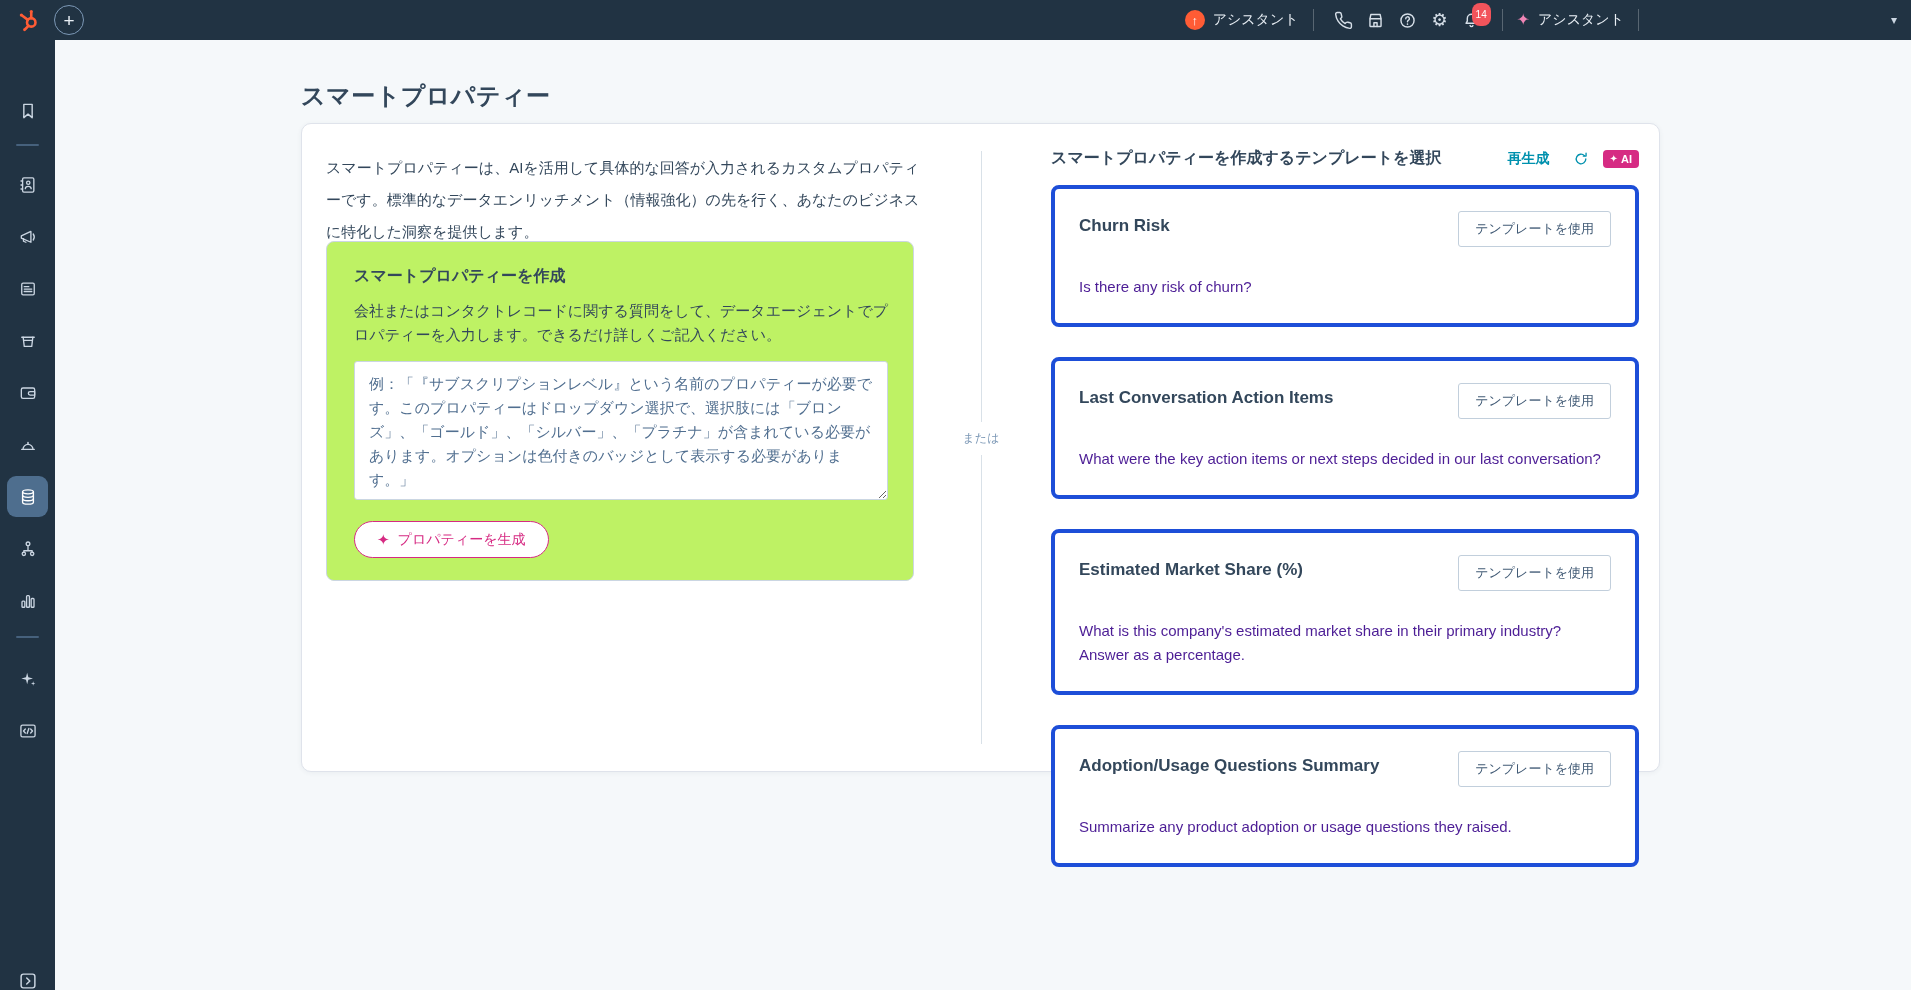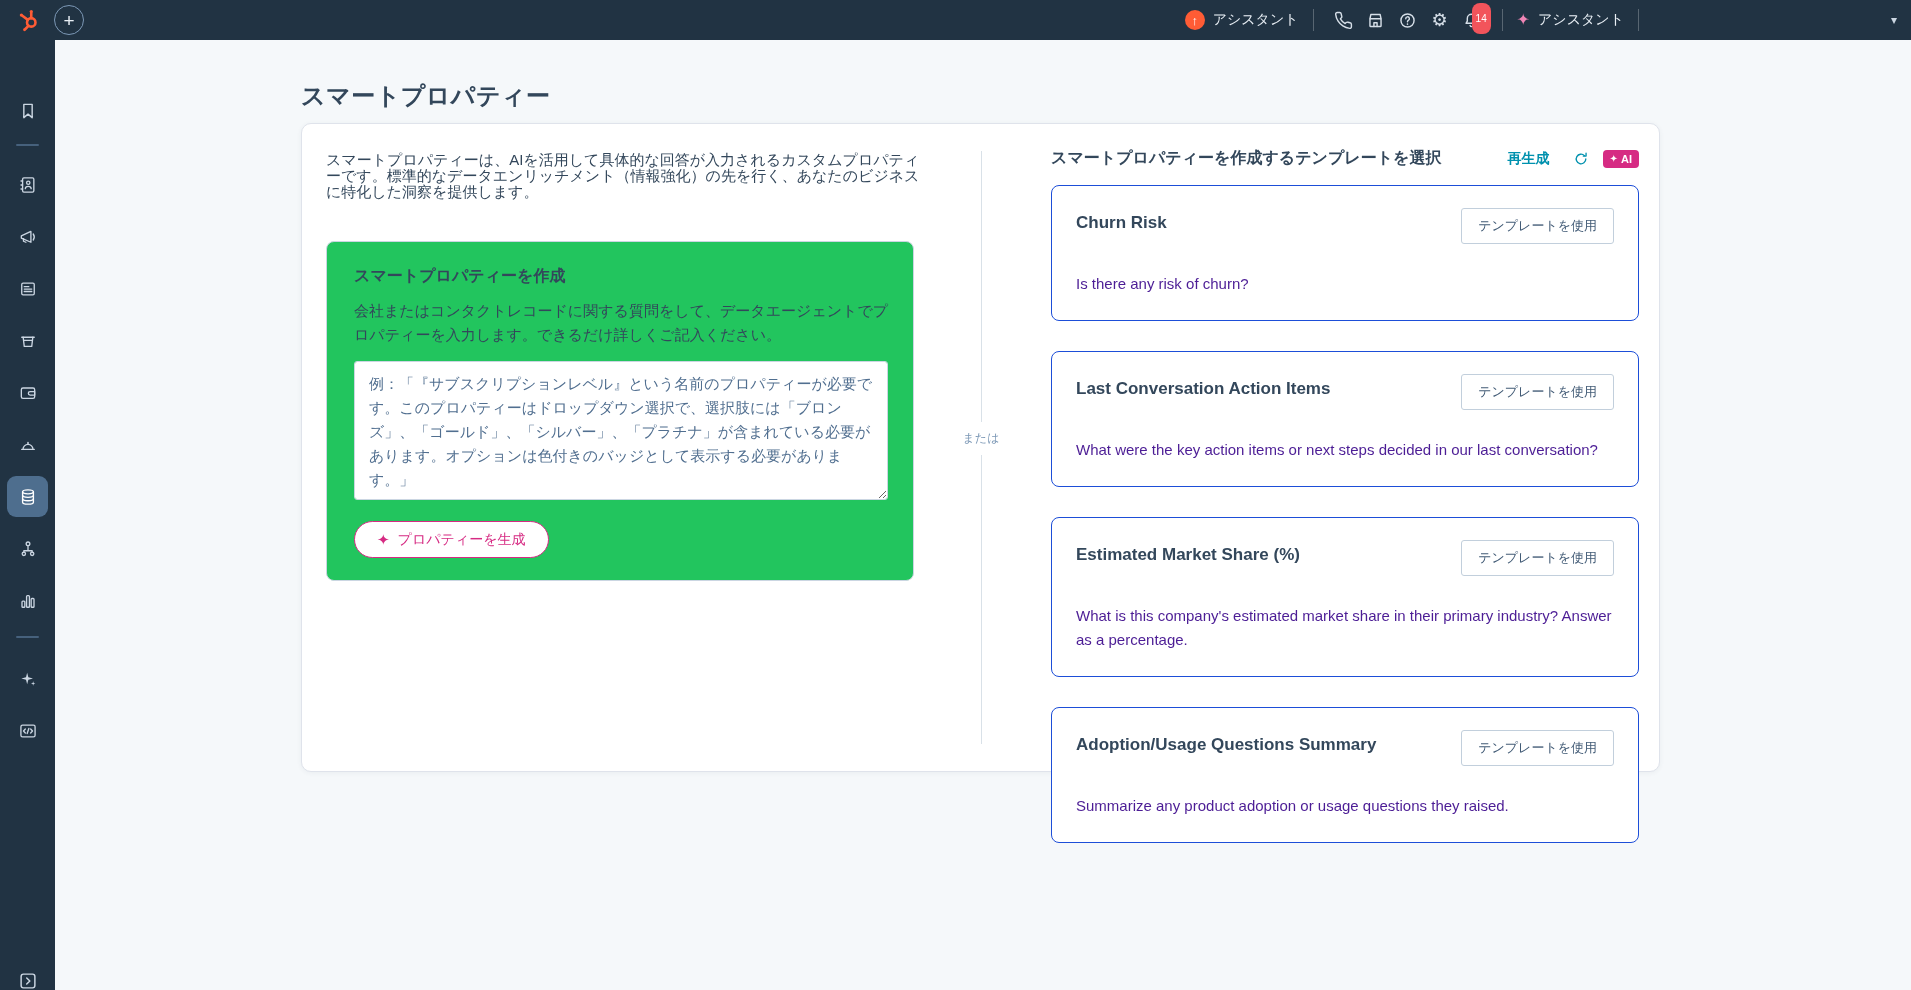--- a/index.html
+++ b/index.html
@@ -15,59 +15,59 @@
   .search-icon { position:absolute; left:11px; top:6px; color:#e5eaf0; }
   .kbd-group { position:absolute; right:10px; top:6px; display:flex; gap:4px; }
   .kbd { display:inline-flex; align-items:center; justify-content:center; min-width:17px; height:17px; border:1px solid rgba(255,255,255,.65); border-radius:3px; color:#e8eef5; font-size:11px; padding:0 3px; }
   .add-btn { width:30px; height:30px; margin-left:12px; border-radius:50%; border:1px solid #7c98b6; color:#eaf0f6; font-size:19px; line-height:1; display:flex; align-items:center; justify-content:center; background:transparent; cursor:pointer; }
   .topbar-spacer { flex:1; }
   .upgrade-btn { display:flex; align-items:center; gap:8px; color:#eaf0f6; font-size:14px; background:none; border:none; cursor:pointer; font-family:inherit; }
   .upgrade-circle { width:20px; height:20px; border-radius:50%; background:#ff5c35; color:#fff; font-size:13px; font-weight:bold; display:flex; align-items:center; justify-content:center; }
   .tb-divider { width:1px; height:22px; background:rgba(255,255,255,.25); margin:0 14px; }
   .tb-iconbtn { width:32px; height:32px; display:flex; align-items:center; justify-content:center; background:none; border:none; color:#d6dfe8; cursor:pointer; position:relative; }
   .tb-iconbtn .gear-glyph { font-size:18px; line-height:1; color:#d6dfe8; }
-  .notif-badge { position:absolute; top:-1px; left:16px; min-width:18px; height:31px; background:#f2545b; color:#fff; border-radius:8px; font-size:10px; display:flex; align-items:center; justify-content:center; padding:0 4px; }
+  .notif-badge { position:absolute; top:-1px; left:16px; min-width:18px; height:23px; background:#f2545b; color:#fff; border-radius:8px; font-size:10px; display:flex; align-items:center; justify-content:center; padding:0 4px; }
   .assistant-btn { display:flex; align-items:center; gap:8px; color:#eaf0f6; font-size:14px; background:none; border:none; cursor:pointer; font-family:inherit; }
   .spark { color:#ef85b5; font-size:16px; line-height:1; }
   .right-gap { width:238px; }
   .caret-btn { background:none; border:none; color:#cbd6e2; font-size:12px; cursor:pointer; margin-right:14px; }
 
   
   .sidebar { position:absolute; top:40px; left:0; width:55px; height:950px; background:#213343; z-index:4; }
   .side-item { position:absolute; left:7px; width:41px; height:41px; display:flex; align-items:center; justify-content:center; border-radius:9px; color:#cbd6e2; background:none; border:none; cursor:pointer; }
   .side-item.active { background:#4e6e8e; color:#ffffff; }
   .side-divider { position:absolute; left:16px; width:23px; height:2px; background:#46617c; border-radius:1px; }
 
   
   .main { position:absolute; left:55px; top:40px; width:1620px; height:950px; background:#f5f8fa; }
   .page-title { position:absolute; left:246px; top:40px; font-size:24px; font-weight:bold; color:#33475b; letter-spacing:.5px; }
 
   .panel { position:absolute; left:246px; top:83px; width:1359px; height:649px; background:#fff; border:1px solid #dfe3eb; border-radius:10px; box-shadow:0 1px 5px rgba(45,62,80,.06); }
 
-  .intro { position:absolute; left:24px; top:28px; width:594px; font-size:15px; line-height:16px; color:#33475b; }
-
-  .create-card { position:absolute; left:24px; top:117px; width:588px; height:340px; background:#22c55e; border:1px solid #cbd6e2; border-radius:8px; padding:24px 27px; }
+  .intro { position:absolute; left:24px; top:28px; width:594px; font-size:15px; line-height:32px; color:#33475b; }
+
+  .create-card { position:absolute; left:24px; top:117px; width:588px; height:340px; background:#bef264; border:1px solid #cbd6e2; border-radius:8px; padding:24px 27px; }
   .create-card h3 { font-size:16px; font-weight:bold; color:#33475b; }
   .create-desc { margin-top:12px; font-size:15px; line-height:24px; color:#33475b; width:540px; }
   .prompt-area { display:block; margin-top:14px; width:534px; height:139px; resize:both; border:1px solid #cbd6e2; border-radius:3px; background:#fff; padding:10px 14px; font-size:15px; line-height:24px; color:#516f90; font-family:inherit; outline:none; }
   .prompt-area::placeholder { color:#516f90; opacity:1; }
   .generate-btn { margin-top:21px; height:37px; padding:0 22px; border-radius:19px; border:1px solid #d62b83; background:#fff; color:#d62b83; font-size:14px; display:inline-flex; align-items:center; gap:8px; cursor:pointer; font-family:inherit; }
   .generate-btn .spark-pink { color:#d62b83; font-size:15px; }
 
   .v-divider { position:absolute; left:679px; top:27px; bottom:27px; width:1px; background:#d9e1e8; }
   .or-label { position:absolute; left:679px; top:298px; transform:translateX(-50%); background:#fff; padding:8px 2px; font-size:12px; color:#7c98b6; }
 
   .tpl-col { position:absolute; left:749px; top:24px; width:588px; }
   .tpl-header { display:flex; align-items:center; }
   .tpl-header h3 { font-size:16px; font-weight:bold; color:#33475b; flex:1; }
   .regen-link { display:inline-flex; align-items:center; gap:23px; color:#0091ae; font-size:14px; font-weight:bold; background:none; border:none; cursor:pointer; font-family:inherit; }
   .ai-badge { margin-left:14px; background:#d62b83; color:#fff; font-size:11px; font-weight:bold; border-radius:4px; padding:3px 7px; display:inline-flex; align-items:center; gap:3px; }
   .ai-badge .s { font-size:10px; }
 
-  .tpl-card { margin-top:16px; background:#fff; border:1px solid #1d4ed8; border-radius:8px; padding:22px 24px 24px; }
+  .tpl-card { margin-top:16px; background:#fff; border:4px solid #1d4ed8; border-radius:8px; padding:22px 24px 24px; }
   .tpl-card + .tpl-card { margin-top:30px; }
   .tpl-card-top { display:flex; align-items:flex-start; }
   .tpl-card-top h4 { flex:1; font-size:17px; font-weight:bold; color:#33475b; padding-top:5px; }
   .use-btn { border:1px solid #c2cfdc; background:#fff; color:#425b76; font-size:13px; border-radius:3px; padding:8px 16px; cursor:pointer; white-space:nowrap; font-family:inherit; }
   .tpl-desc { margin-top:28px; font-size:15px; line-height:24px; color:#4c1d95; }
 
   svg { display:block; }
 </style>
 </head>
 <body>

